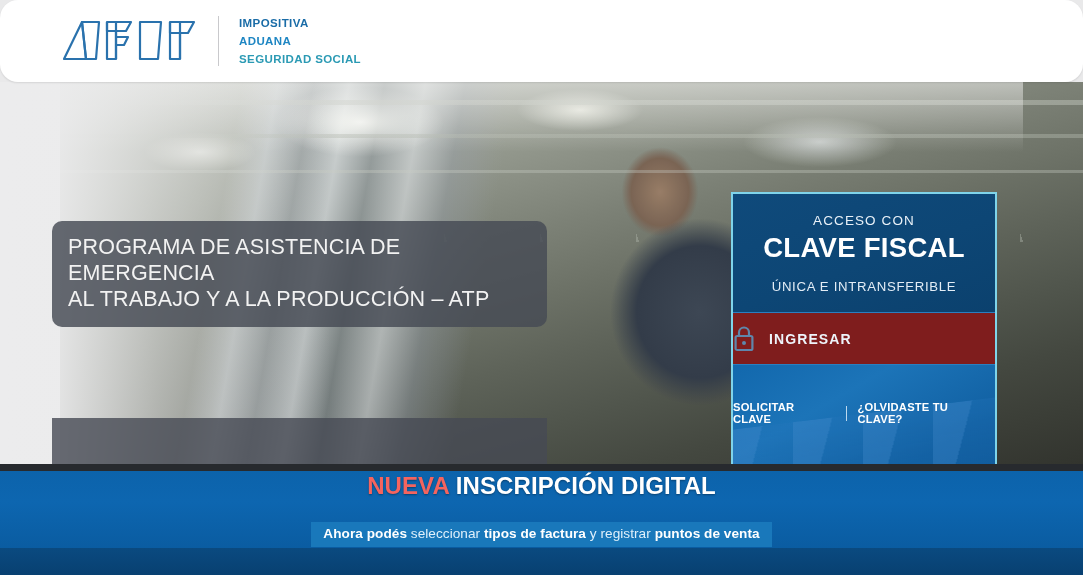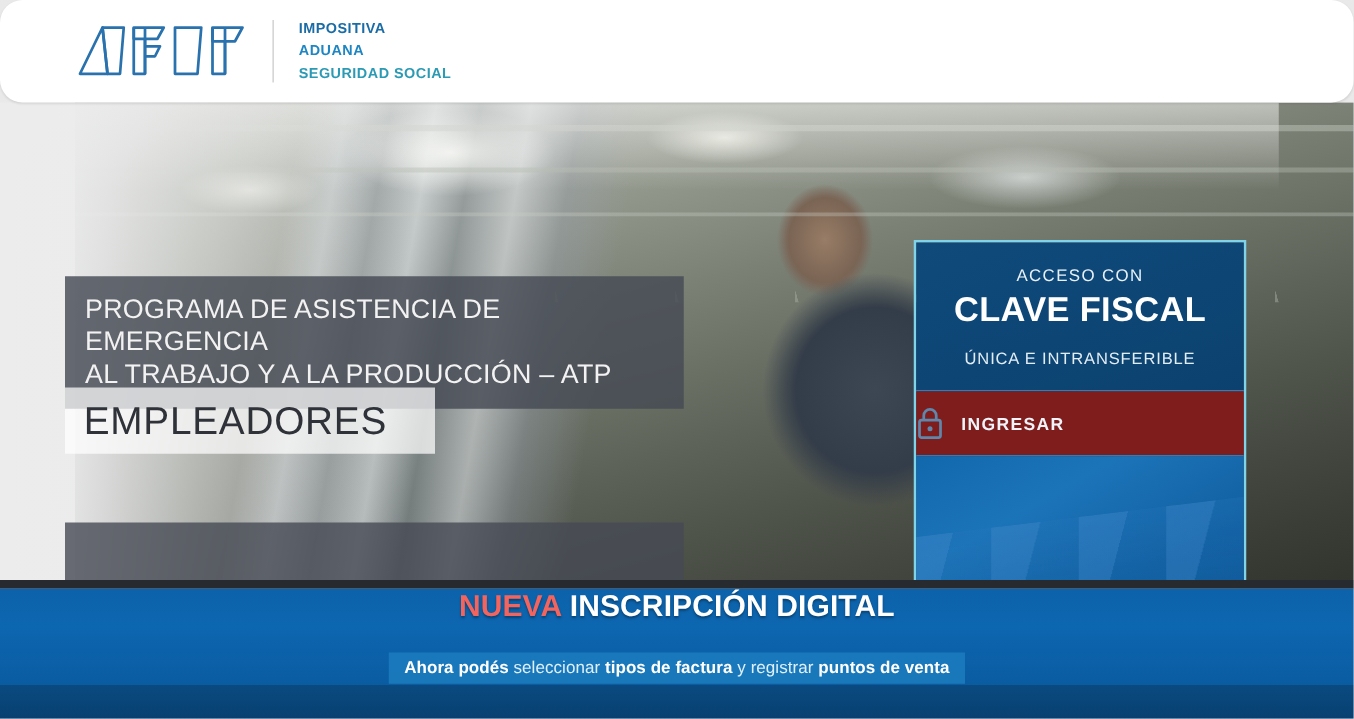--- a/index.html
+++ b/index.html
@@ -82,20 +82,21 @@
     position: absolute; left: 0; top: 0; width: 1023px; height: 70px;
     background: linear-gradient(to bottom, rgba(240,240,238,.55), rgba(240,240,238,0));
   }
 
   
   .ov { position: absolute; }
   .ov-title {
     left: 52px; top: 139px; width: 495px;
     background: rgba(70,74,84,.82);
     padding: 13px 16px 15px 16px;
+    border-radius: 10px;
   }
   .ov-title span {
     display: block; color: #f2f2f2; font-size: 21.5px; font-weight: 300;
     letter-spacing: .2px; line-height: 26px;
   }
   .ov-sub {
     left: 52px; top: 228px; width: 296px; height: 53px;
     background: rgba(255,255,255,.72);
     display: flex; align-items: center;
   }
@@ -220,23 +221,20 @@
       <div class="beams"></div>
     </div>
     <div class="hero-fade-t"></div>
     <div class="hero-fade-l"></div>
 
     <div class="ov ov-title">
       <span>PROGRAMA DE ASISTENCIA DE EMERGENCIA</span>
       <span>AL TRABAJO Y A LA PRODUCCIÓN – ATP</span>
     </div>
 
-    <div class="ov ov-sub">
-      <span>EMPLEADORES</span>
-    </div>
 
     <div class="ov ov-body">
 
     </div>
 
     <div class="login">
       <div class="login-top">
         <div class="l-acceso">ACCESO CON</div>
         <div class="l-clave">CLAVE FISCAL</div>
         <div class="l-unica">ÚNICA E INTRANSFERIBLE</div>
@@ -246,20 +244,25 @@
         <svg class="lock-icon" width="22" height="27" viewBox="0 0 22 27">
           <path d="M6 11 V7.5 A5 5 0 0 1 16 7.5 V11" fill="none" stroke="#5f86ab" stroke-width="2.2"></path>
           <rect x="2.6" y="11" width="16.8" height="14" rx="1.6" fill="none" stroke="#5f86ab" stroke-width="2.2"></rect>
           <circle cx="11" cy="18" r="2" fill="#5f86ab"></circle>
         </svg>
         <span class="l-ingresar">INGRESAR</span>
       </div>
 
       <div class="login-bot">
         <div class="kbd"></div>
+        <div class="l-links">
+          <a href="#">SOLICITAR CLAVE</a>
+          <span class="l-sep"></span>
+          <a href="#">¿OLVIDASTE TU CLAVE?</a>
+        </div>
 
       </div>
     </div>
   </div>
 
   <div class="dark-strip"></div>
 
   <div class="banner">
     <div class="banner-title">
       <span class="bt-red">NUEVA</span><span class="bt-white"> INSCRIPCIÓN DIGITAL</span>

